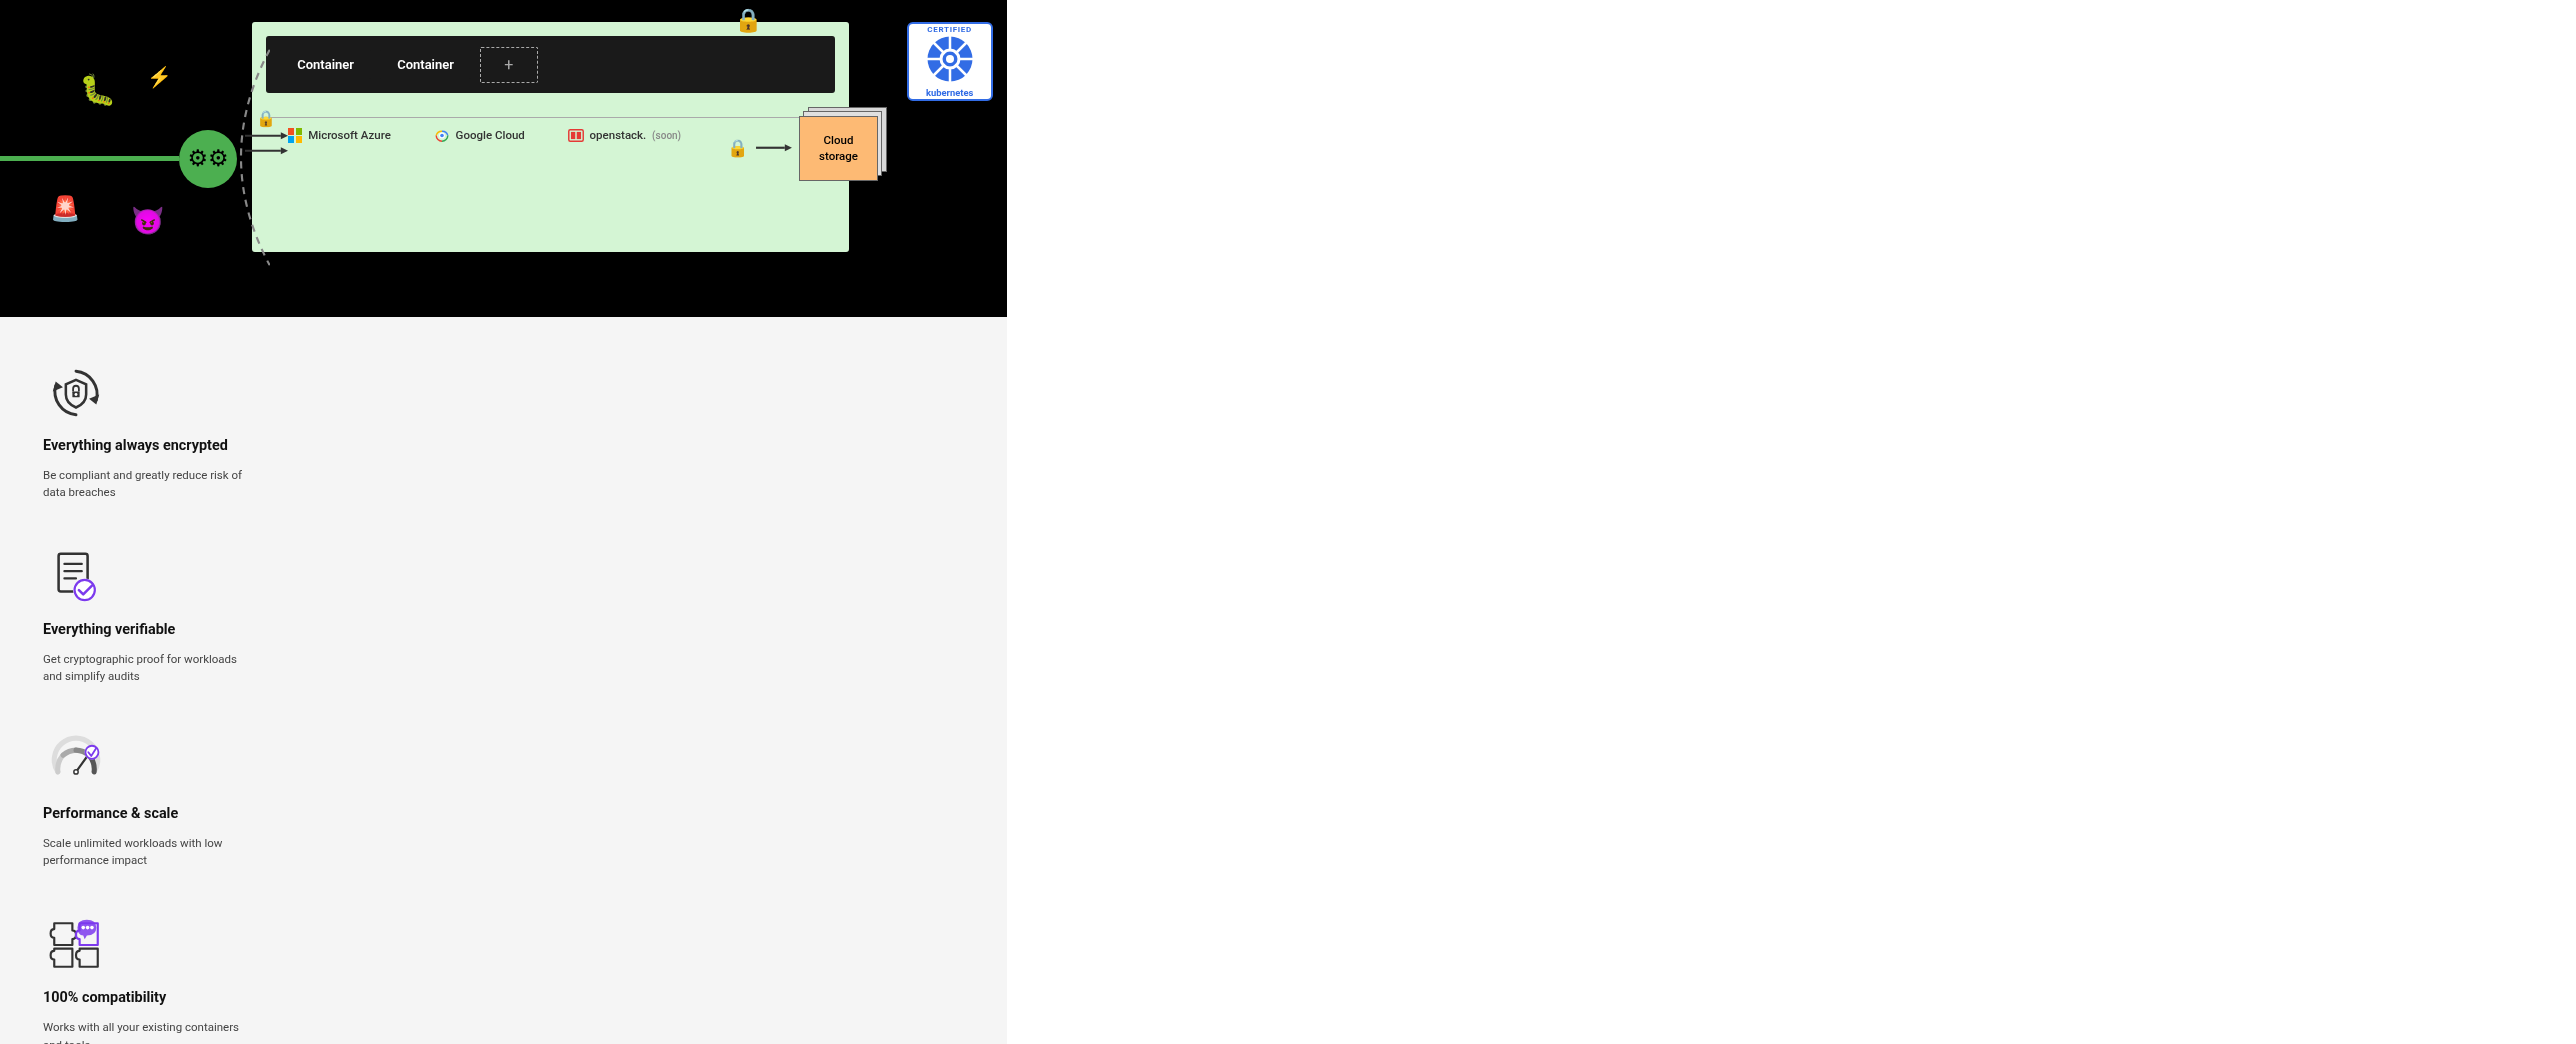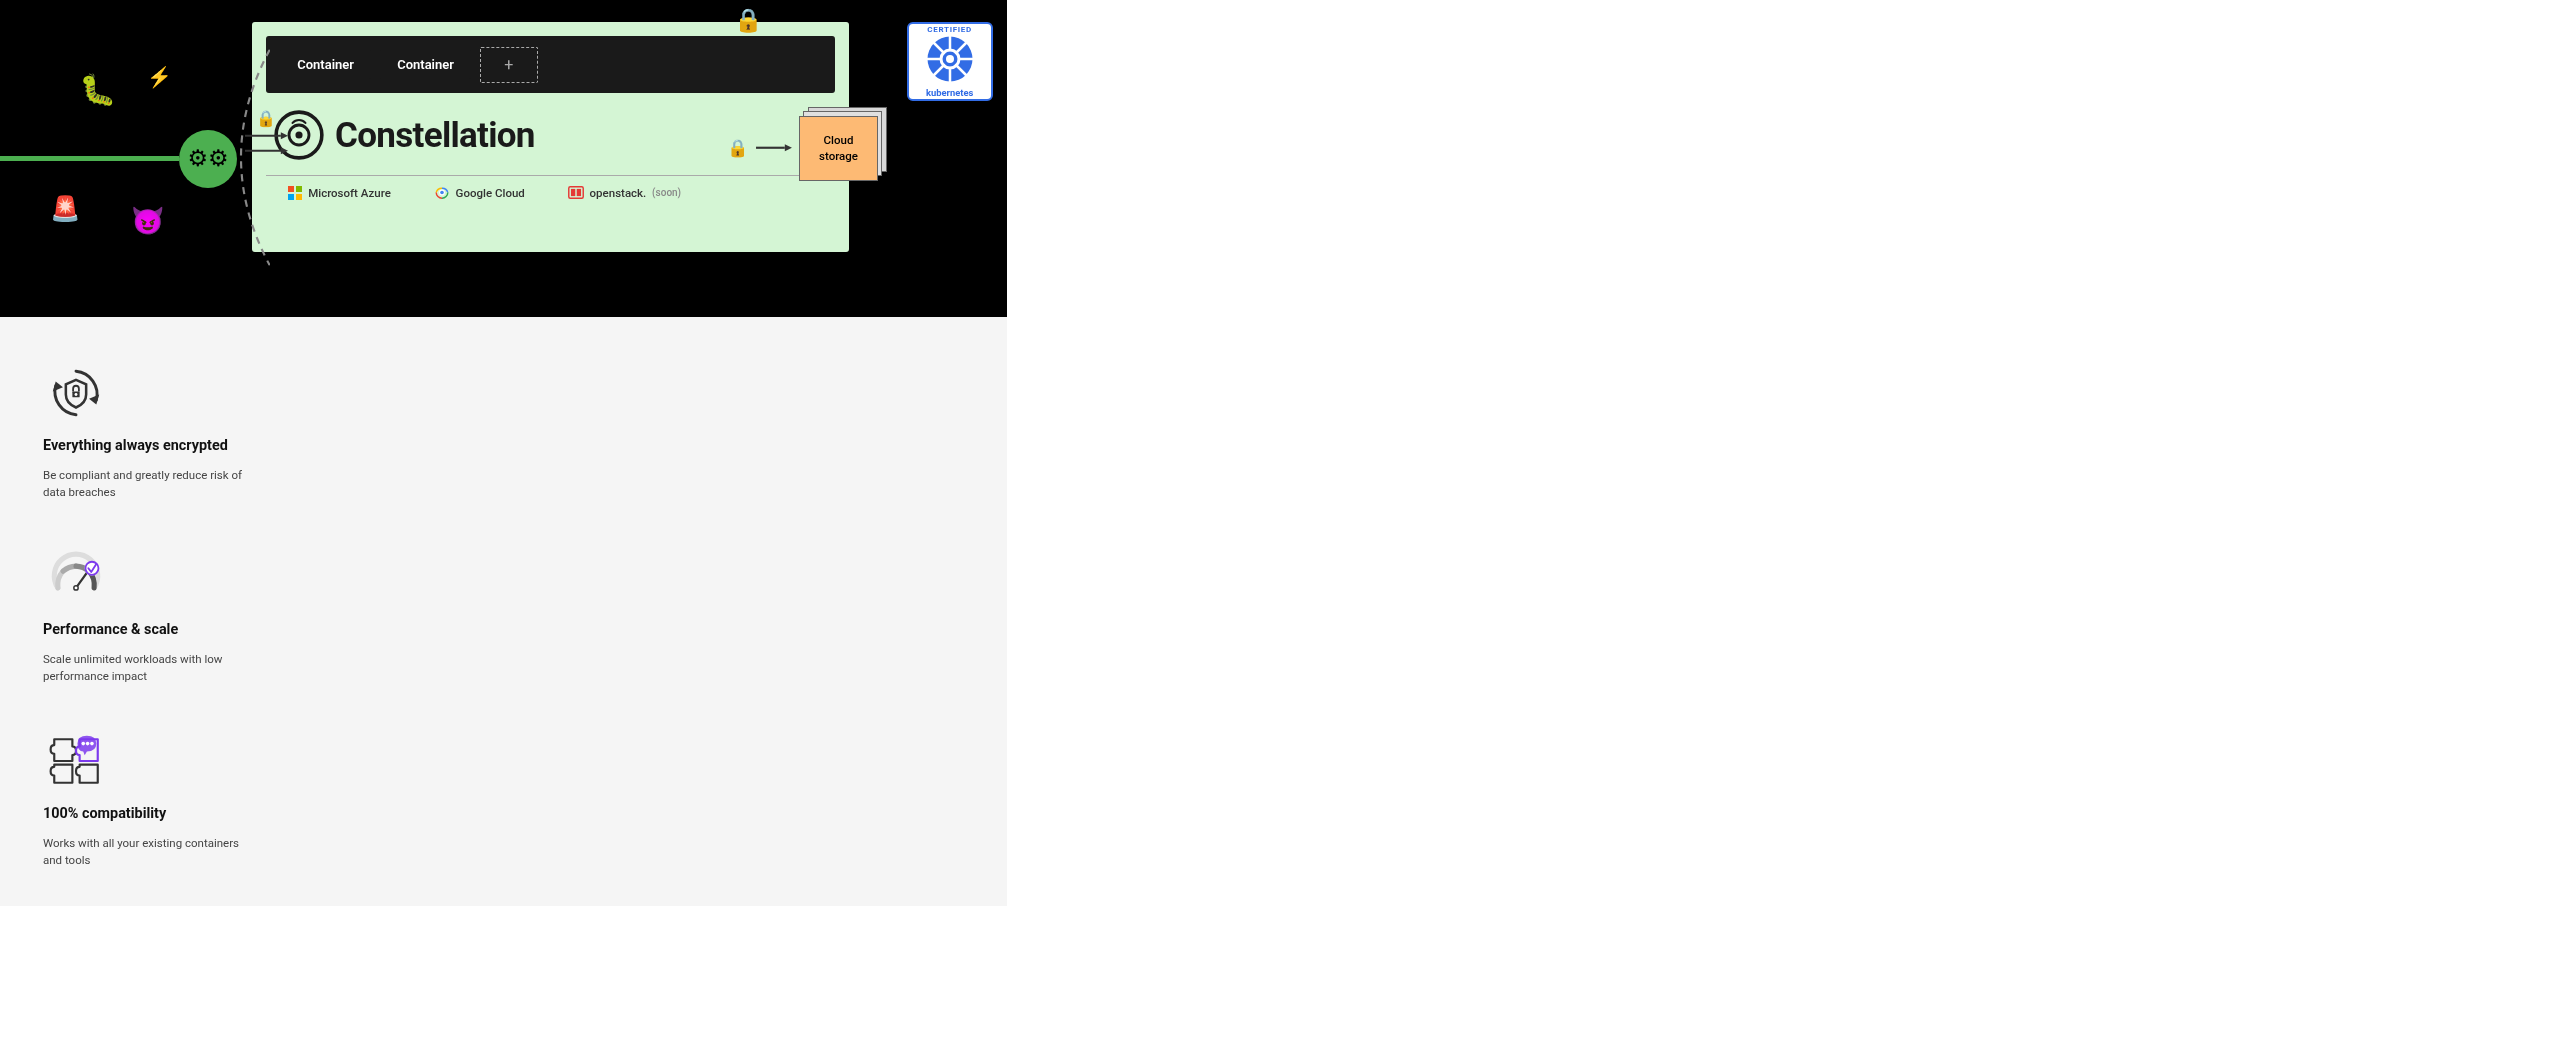--- a/index.html
+++ b/index.html
@@ -84,21 +84,21 @@
 
     
     .inner-box {
       border: 2.2px solid #1a1a1a;
       background: #1a1a1a;
       border-radius: 2.9px;
       padding: 8.6px 11.5px;
       display: flex;
       align-items: center;
       gap: 8.6px;
-      margin-bottom: 10px;
+      margin-bottom: 24px;
       position: relative;
     }
 
     .container-box {
       background: #1a1a1a;
       color: #fff;
       font-size: 13px;
       font-weight: 600;
       padding: 7.2px 17.3px;
       border-radius: 1.4px;
@@ -312,31 +312,20 @@
     <div class="panel-lock-top">🔒</div>
 
     <div class="inner-box">
       <div class="container-box">Container</div>
       <div class="container-box">Container</div>
       <div class="container-dashed">
         <span>+</span>
       </div>
     </div>
 
-    <div class="constellation-brand">
-
-      <svg width="50" height="50" viewBox="0 0 70 70">
-        <circle cx="35" cy="35" r="32" fill="none" stroke="#1a1a1a" stroke-width="5"></circle>
-        <circle cx="35" cy="35" r="14" fill="none" stroke="#1a1a1a" stroke-width="4"></circle>
-        <circle cx="35" cy="35" r="5" fill="#1a1a1a"></circle>
-
-        <path d="M 26,18 A 12,12 0 0 1 44,18" fill="none" stroke="#1a1a1a" stroke-width="3" stroke-linecap="round"></path>
-      </svg>
-      <span class="constellation-text">Constellation</span>
-    </div>
 
     <div class="providers-bar" style="position:relative; left:unset; right:unset; bottom:unset; top:unset; margin-top:14.4px; border-top:1.4px solid #aaa; padding-top:10px;">
       <div class="provider-item">
         <div class="ms-icon">
           <div class="ms-sq r"></div>
             <div class="ms-sq g"></div>
           <div class="ms-sq b"></div>
             <div class="ms-sq y"></div>
         </div>
         <span>Microsoft Azure</span>
@@ -431,20 +420,37 @@
 
         <rect x="35" y="38" width="10" height="8" rx="1" fill="#333"></rect>
         <path d="M36,38 L36,34 Q36,30 40,30 Q44,30 44,34 L44,38" fill="none" stroke="#333" stroke-width="2.5"></path>
         <circle cx="40" cy="42" r="2" fill="white"></circle>
       </svg>
     </div>
     <div class="feature-title">Everything always encrypted</div>
     <div class="feature-desc">Be compliant and greatly reduce risk of data breaches</div>
   </div>
 
+  <div class="feature-card">
+    <div class="feature-icon-wrap">
+      <svg width="58" height="58" viewBox="0 0 80 80">
+
+        <rect x="16" y="8" width="40" height="52" rx="3" fill="none" stroke="#333" stroke-width="3.5"></rect>
+        <line x1="24" y1="22" x2="48" y2="22" stroke="#333" stroke-width="3" stroke-linecap="round"></line>
+        <line x1="24" y1="32" x2="48" y2="32" stroke="#333" stroke-width="3" stroke-linecap="round"></line>
+        <line x1="24" y1="42" x2="40" y2="42" stroke="#333" stroke-width="3" stroke-linecap="round"></line>
+
+        <circle cx="52" cy="58" r="16" fill="#fff" stroke="none"></circle>
+        <circle cx="52" cy="58" r="14" fill="none" stroke="#7c3aed" stroke-width="3"></circle>
+        <path d="M44,58 L50,64 L62,52" fill="none" stroke="#7c3aed" stroke-width="3.5" stroke-linecap="round" stroke-linejoin="round"></path>
+      </svg>
+    </div>
+    <div class="feature-title">Everything verifiable</div>
+    <div class="feature-desc">Get cryptographic proof for workloads and simplify audits</div>
+  </div>
 
   <div class="feature-card">
     <div class="feature-icon-wrap">
       <svg width="58" height="58" viewBox="0 0 80 80">
 
         <path d="M15,55 A30,30 0 1 1 65,55" fill="none" stroke="#ddd" stroke-width="7" stroke-linecap="round"></path>
 
         <path d="M15,55 A30,30 0 0 1 22,32" fill="none" stroke="#ccc" stroke-width="7" stroke-linecap="round"></path>
         <path d="M22,32 A30,30 0 0 1 40,25" fill="none" stroke="#aaa" stroke-width="7" stroke-linecap="round"></path>
         <path d="M40,25 A30,30 0 0 1 58,32" fill="none" stroke="#888" stroke-width="7" stroke-linecap="round"></path>

